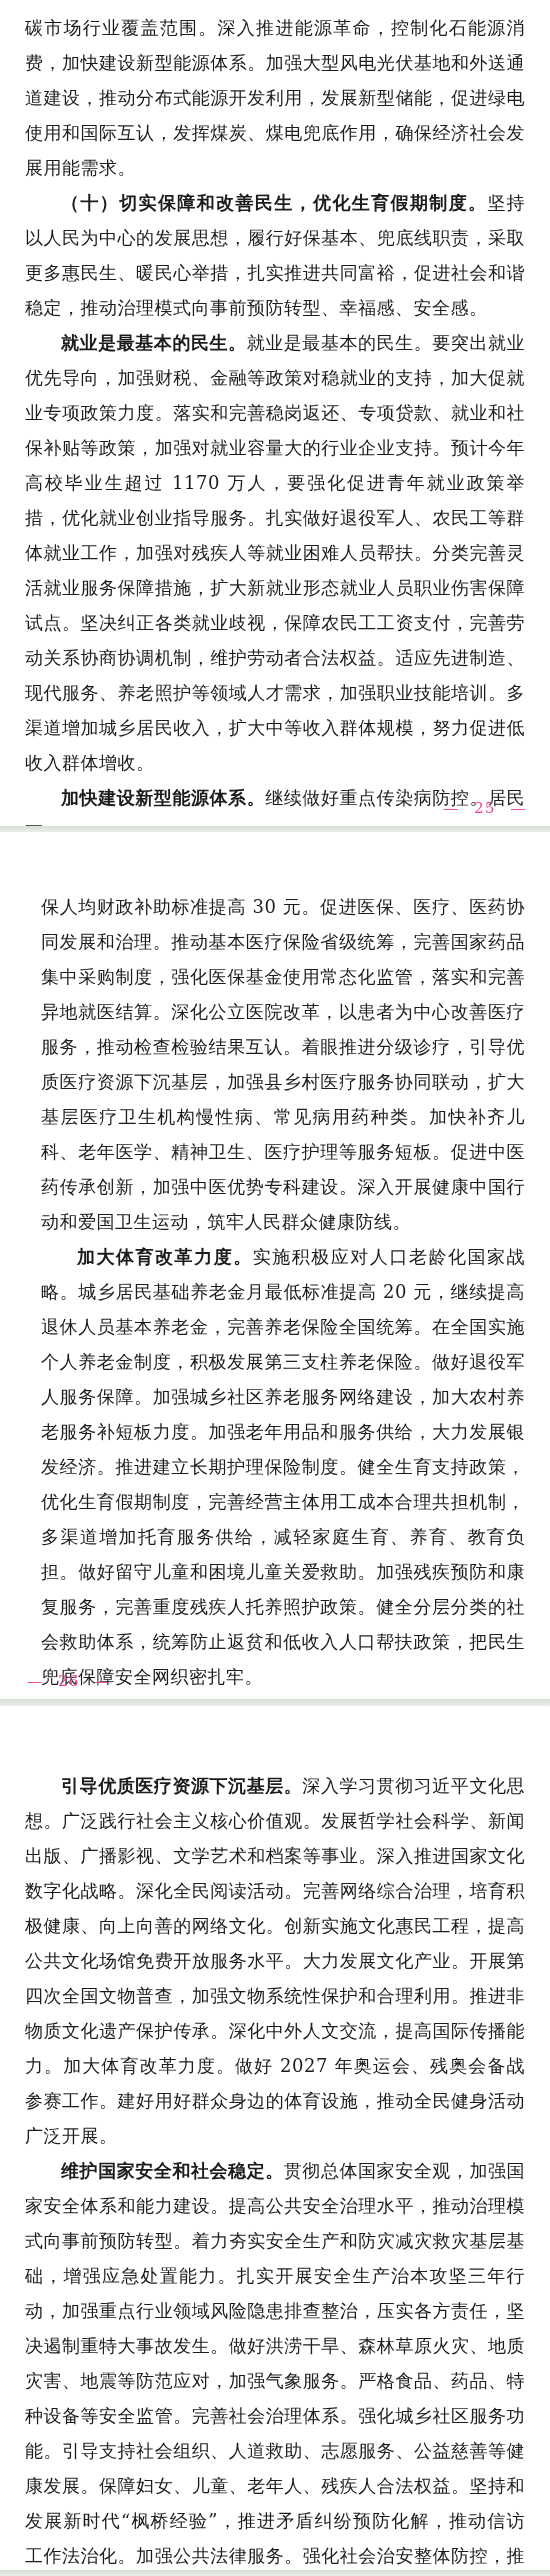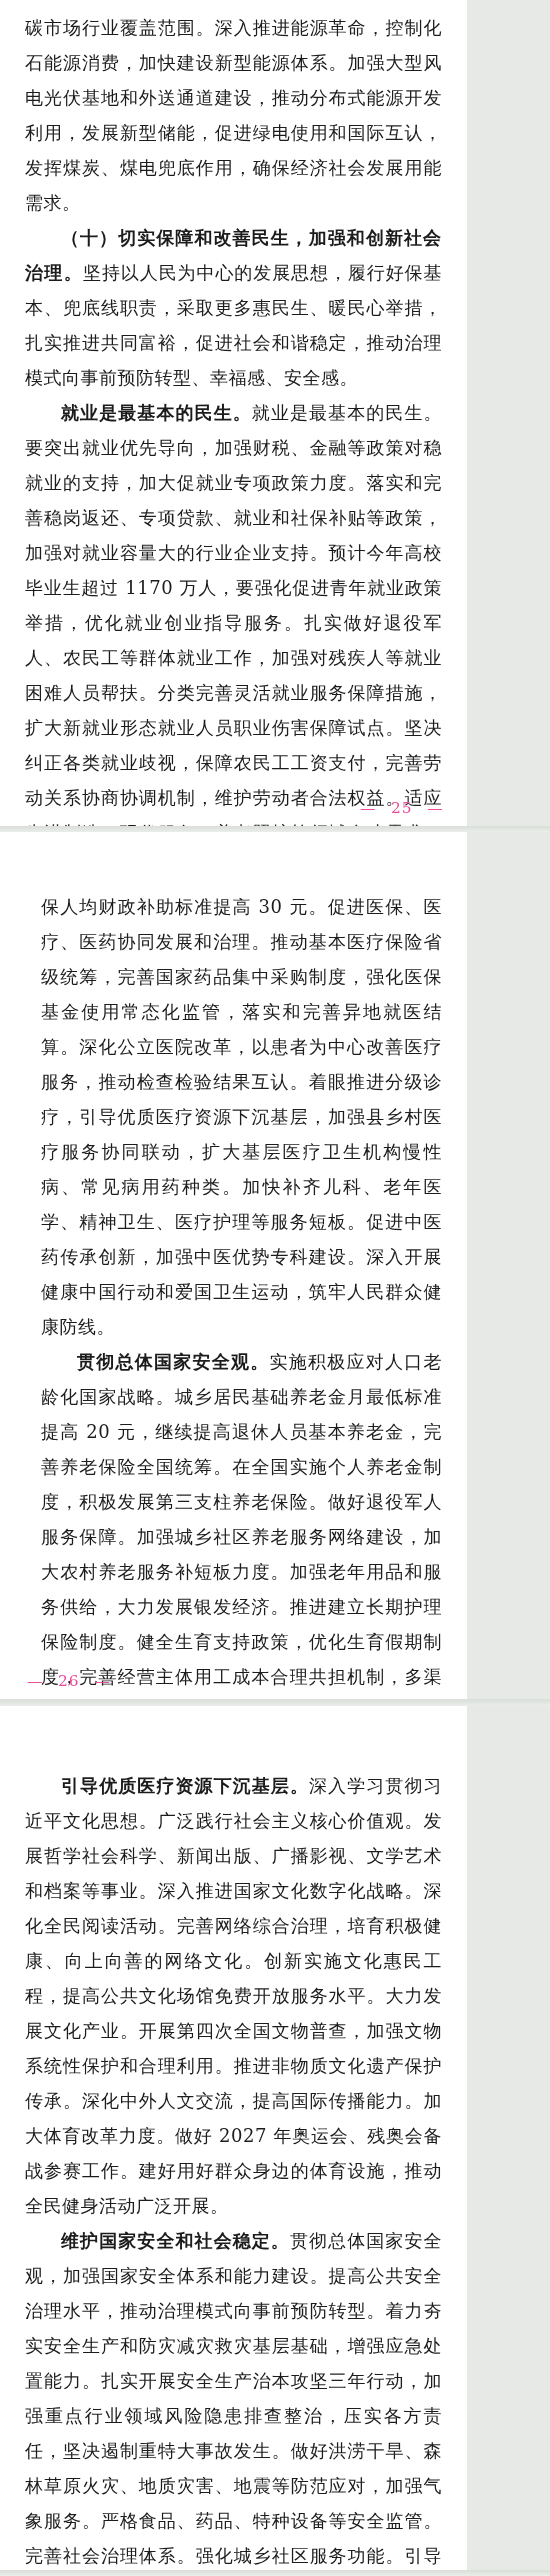--- a/index.html
+++ b/index.html
@@ -6,21 +6,21 @@
   html, body { background: #dfe3df; }
   .viewer {
     width: 550px;
     height: 2576px;
     background: #e6e9e6;
     overflow: hidden;
     position: relative;
     font-family: "DejaVu Serif", "Liberation Serif", serif;
   }
   .page {
-    width: 467px;
+    width: 550px;
     background: #ffffff;
     position: relative;
     overflow: hidden;
   }
   .page-gap {
     width: 550px;
     height: 6.3px;
     background: linear-gradient(to bottom, #d9ded9, #eaede9);
   }
   .page-body {
@@ -62,33 +62,33 @@
   #pg3 .page-body { padding-top: 62px; }
 </style>
 </head>
 <body>
 
 <div class="viewer">
 
   <div class="page" id="pg1">
     <div class="page-body">
       <p class="para no-indent"><span>碳市场行业覆盖范围。深入推进能源革命，控制化石能源消费，加快建设新型能源体系。加强大型风电光伏基地和外送通道建设，推动分布式能源开发利用，发展新型储能，促进绿电使用和国际互认，发挥煤炭、煤电兜底作用，确保经济社会发展用能需求。</span></p>
-      <p class="para"><span class="lead-hei">（十）切实保障和改善民生，加强和创新社会治理。</span><span>坚持以人民为中心的发展思想，履行好保基本、兜底线职责，采取更多惠民生、暖民心举措，扎实推进共同富裕，促进社会和谐稳定，推动治理模式向事前预防转型、幸福感、安全感。</span></p>
+      <p class="para"><span class="lead-hei">（十）切实保障和改善民生，优化生育假期制度。</span><span>坚持以人民为中心的发展思想，履行好保基本、兜底线职责，采取更多惠民生、暖民心举措，扎实推进共同富裕，促进社会和谐稳定，推动治理模式向事前预防转型、幸福感、安全感。</span></p>
       <p class="para"><span class="lead-kai">就业是最基本的民生。</span><span>就业是最基本的民生。要突出就业优先导向，加强财税、金融等政策对稳就业的支持，加大促就业专项政策力度。落实和完善稳岗返还、专项贷款、就业和社保补贴等政策，加强对就业容量大的行业企业支持。预计今年高校毕业生超过 1170 万人，要强化促进青年就业政策举措，优化就业创业指导服务。扎实做好退役军人、农民工等群体就业工作，加强对残疾人等就业困难人员帮扶。分类完善灵活就业服务保障措施，扩大新就业形态就业人员职业伤害保障试点。坚决纠正各类就业歧视，保障农民工工资支付，完善劳动关系协商协调机制，维护劳动者合法权益。适应先进制造、现代服务、养老照护等领域人才需求，加强职业技能培训。多渠道增加城乡居民收入，扩大中等收入群体规模，努力促进低收入群体增收。</span></p>
       <p class="para"><span class="lead-kai">加快建设新型能源体系。</span><span>继续做好重点传染病防控。居民医</span></p>
     </div>
     <div class="page-number right">— 25 —</div>
   </div>
 
   <div class="page-gap"></div>
 
   <div class="page" id="pg2">
     <div class="page-body">
       <p class="para no-indent"><span>保人均财政补助标准提高 30 元。促进医保、医疗、医药协同发展和治理。推动基本医疗保险省级统筹，完善国家药品集中采购制度，强化医保基金使用常态化监管，落实和完善异地就医结算。深化公立医院改革，以患者为中心改善医疗服务，推动检查检验结果互认。着眼推进分级诊疗，引导优质医疗资源下沉基层，加强县乡村医疗服务协同联动，扩大基层医疗卫生机构慢性病、常见病用药种类。加快补齐儿科、老年医学、精神卫生、医疗护理等服务短板。促进中医药传承创新，加强中医优势专科建设。深入开展健康中国行动和爱国卫生运动，筑牢人民群众健康防线。</span></p>
-      <p class="para"><span class="lead-kai">贯彻总体国家安全观。</span><span>实施积极应对人口老龄化国家战略。城乡居民基础养老金月最低标准提高 20 元，继续提高退休人员基本养老金，完善养老保险全国统筹。在全国实施个人养老金制度，积极发展第三支柱养老保险。做好退役军人服务保障。加强城乡社区养老服务网络建设，加大农村养老服务补短板力度。加强老年用品和服务供给，大力发展银发经济。推进建立长期护理保险制度。健全生育支持政策，优化生育假期制度，完善经营主体用工成本合理共担机制，多渠道增加托育服务供给，减轻家庭生育、养育、教育负担。做好留守儿童和困境儿童关爱救助。加强残疾预防和康复服务，完善重度残疾人托养照护政策。健全分层分类的社会救助体系，统筹防止返贫和低收入人口帮扶政策，把民生兜底保障安全网织密扎牢。</span></p>
+      <p class="para"><span class="lead-kai">加大体育改革力度。</span><span>实施积极应对人口老龄化国家战略。城乡居民基础养老金月最低标准提高 20 元，继续提高退休人员基本养老金，完善养老保险全国统筹。在全国实施个人养老金制度，积极发展第三支柱养老保险。做好退役军人服务保障。加强城乡社区养老服务网络建设，加大农村养老服务补短板力度。加强老年用品和服务供给，大力发展银发经济。推进建立长期护理保险制度。健全生育支持政策，优化生育假期制度，完善经营主体用工成本合理共担机制，多渠道增加托育服务供给，减轻家庭生育、养育、教育负担。做好留守儿童和困境儿童关爱救助。加强残疾预防和康复服务，完善重度残疾人托养照护政策。健全分层分类的社会救助体系，统筹防止返贫和低收入人口帮扶政策，把民生兜底保障安全网织密扎牢。</span></p>
     </div>
     <div class="page-number left">— 26 —</div>
   </div>
 
   <div class="page-gap"></div>
 
   <div class="page" id="pg3">
     <div class="page-body">
       <p class="para"><span class="lead-kai">引导优质医疗资源下沉基层。</span><span>深入学习贯彻习近平文化思想。广泛践行社会主义核心价值观。发展哲学社会科学、新闻出版、广播影视、文学艺术和档案等事业。深入推进国家文化数字化战略。深化全民阅读活动。完善网络综合治理，培育积极健康、向上向善的网络文化。创新实施文化惠民工程，提高公共文化场馆免费开放服务水平。大力发展文化产业。开展第四次全国文物普查，加强文物系统性保护和合理利用。推进非物质文化遗产保护传承。深化中外人文交流，提高国际传播能力。加大体育改革力度。做好 2027 年奥运会、残奥会备战参赛工作。建好用好群众身边的体育设施，推动全民健身活动广泛开展。</span></p>
       <p class="para"><span class="lead-kai">维护国家安全和社会稳定。</span><span>贯彻总体国家安全观，加强国家安全体系和能力建设。提高公共安全治理水平，推动治理模式向事前预防转型。着力夯实安全生产和防灾减灾救灾基层基础，增强应急处置能力。扎实开展安全生产治本攻坚三年行动，加强重点行业领域风险隐患排查整治，压实各方责任，坚决遏制重特大事故发生。做好洪涝干旱、森林草原火灾、地质灾害、地震等防范应对，加强气象服务。严格食品、药品、特种设备等安全监管。完善社会治理体系。强化城乡社区服务功能。引导支持社会组织、人道救助、志愿服务、公益慈善等健康发展。保障妇女、儿童、老年人、残疾人合法权益。坚持和发展新时代“枫桥经验”，推进矛盾纠纷预防化解，推动信访工作法治化。加强公共法律服务。强化社会治安整体防控，推进扫黑除恶常态化，依法</span></p>

